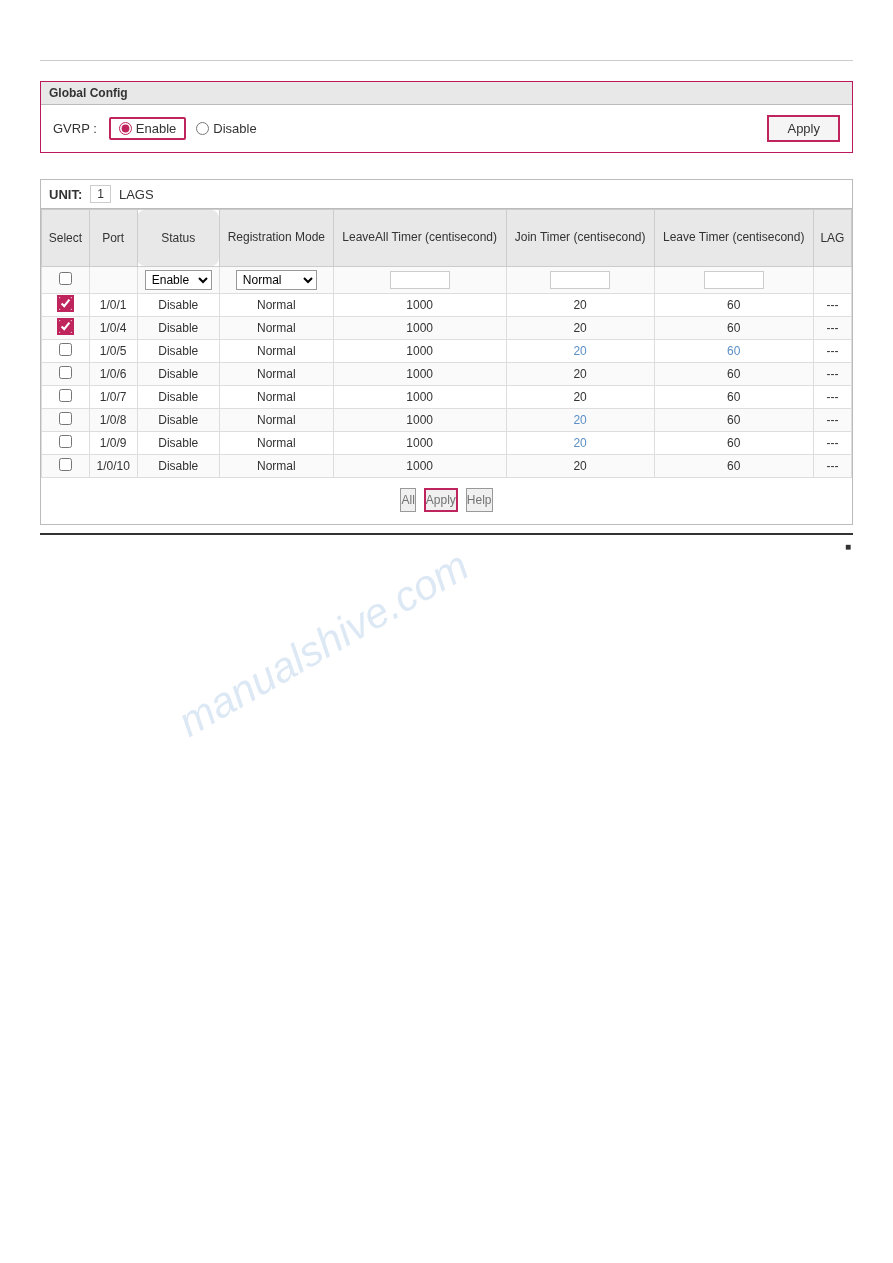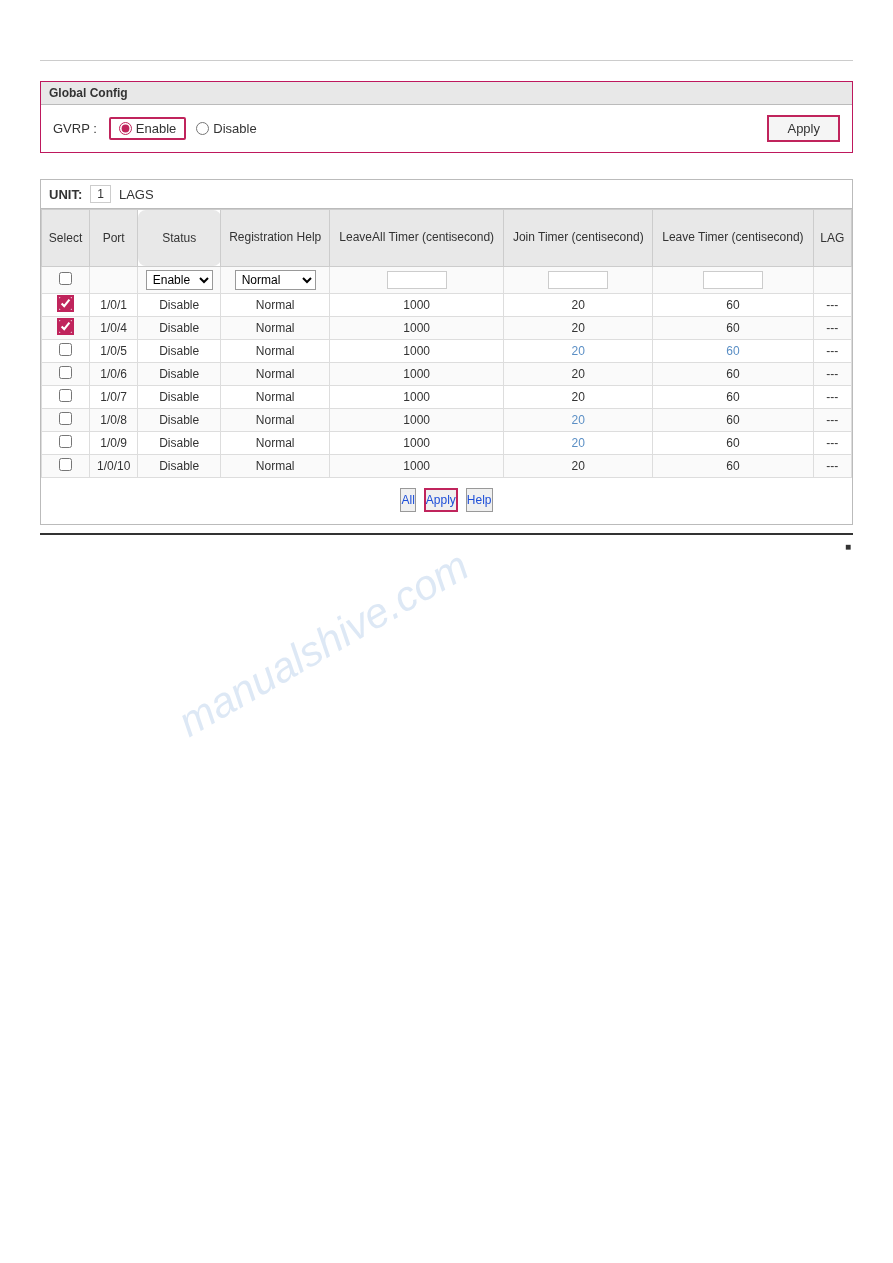--- a/index.html
+++ b/index.html
@@ -150,21 +150,21 @@
       gap: 8px;
       padding: 10px 0 12px 0;
       background: #fff;
     }
     .btn-all, .btn-apply, .btn-help {
       padding: 3px 0;
       font-size: 12px;
       border: 1px solid #999;
       background: #f0f0f0;
       cursor: pointer;
-      color: #1d4ed8;
+      color: #737373;
     }
     .btn-apply {
       border: 2px solid #c0245c;
       background: #f0f0f0;
     }
     .watermark {
       position: absolute;
       top: 620px;
       left: 160px;
       font-size: 42px;
@@ -230,21 +230,21 @@
       <span class="unit-label">UNIT:</span>
       <span class="unit-num">1</span>
       <span>LAGS</span>
     </div>
     <table class="port-table">
       <thead>
         <tr>
           <th><span>Select</span></th>
           <th><span>Port</span></th>
           <th class="status-cell-header"><span>Status</span></th>
-          <th class="th-two-line"><span>Registration Help</span></th>
+          <th class="th-two-line"><span>Registration Mode</span></th>
           <th class="th-two-line"><span>LeaveAll Timer (centisecond)</span></th>
           <th class="th-two-line"><span>Join Timer (centisecond)</span></th>
           <th class="th-two-line"><span>Leave Timer (centisecond)</span></th>
           <th><span>LAG</span></th>
         </tr>
         <tr id="filter-row">
           <td class="checkbox-cell">
             <input type="checkbox" style="">
           </td>
           <td></td>

